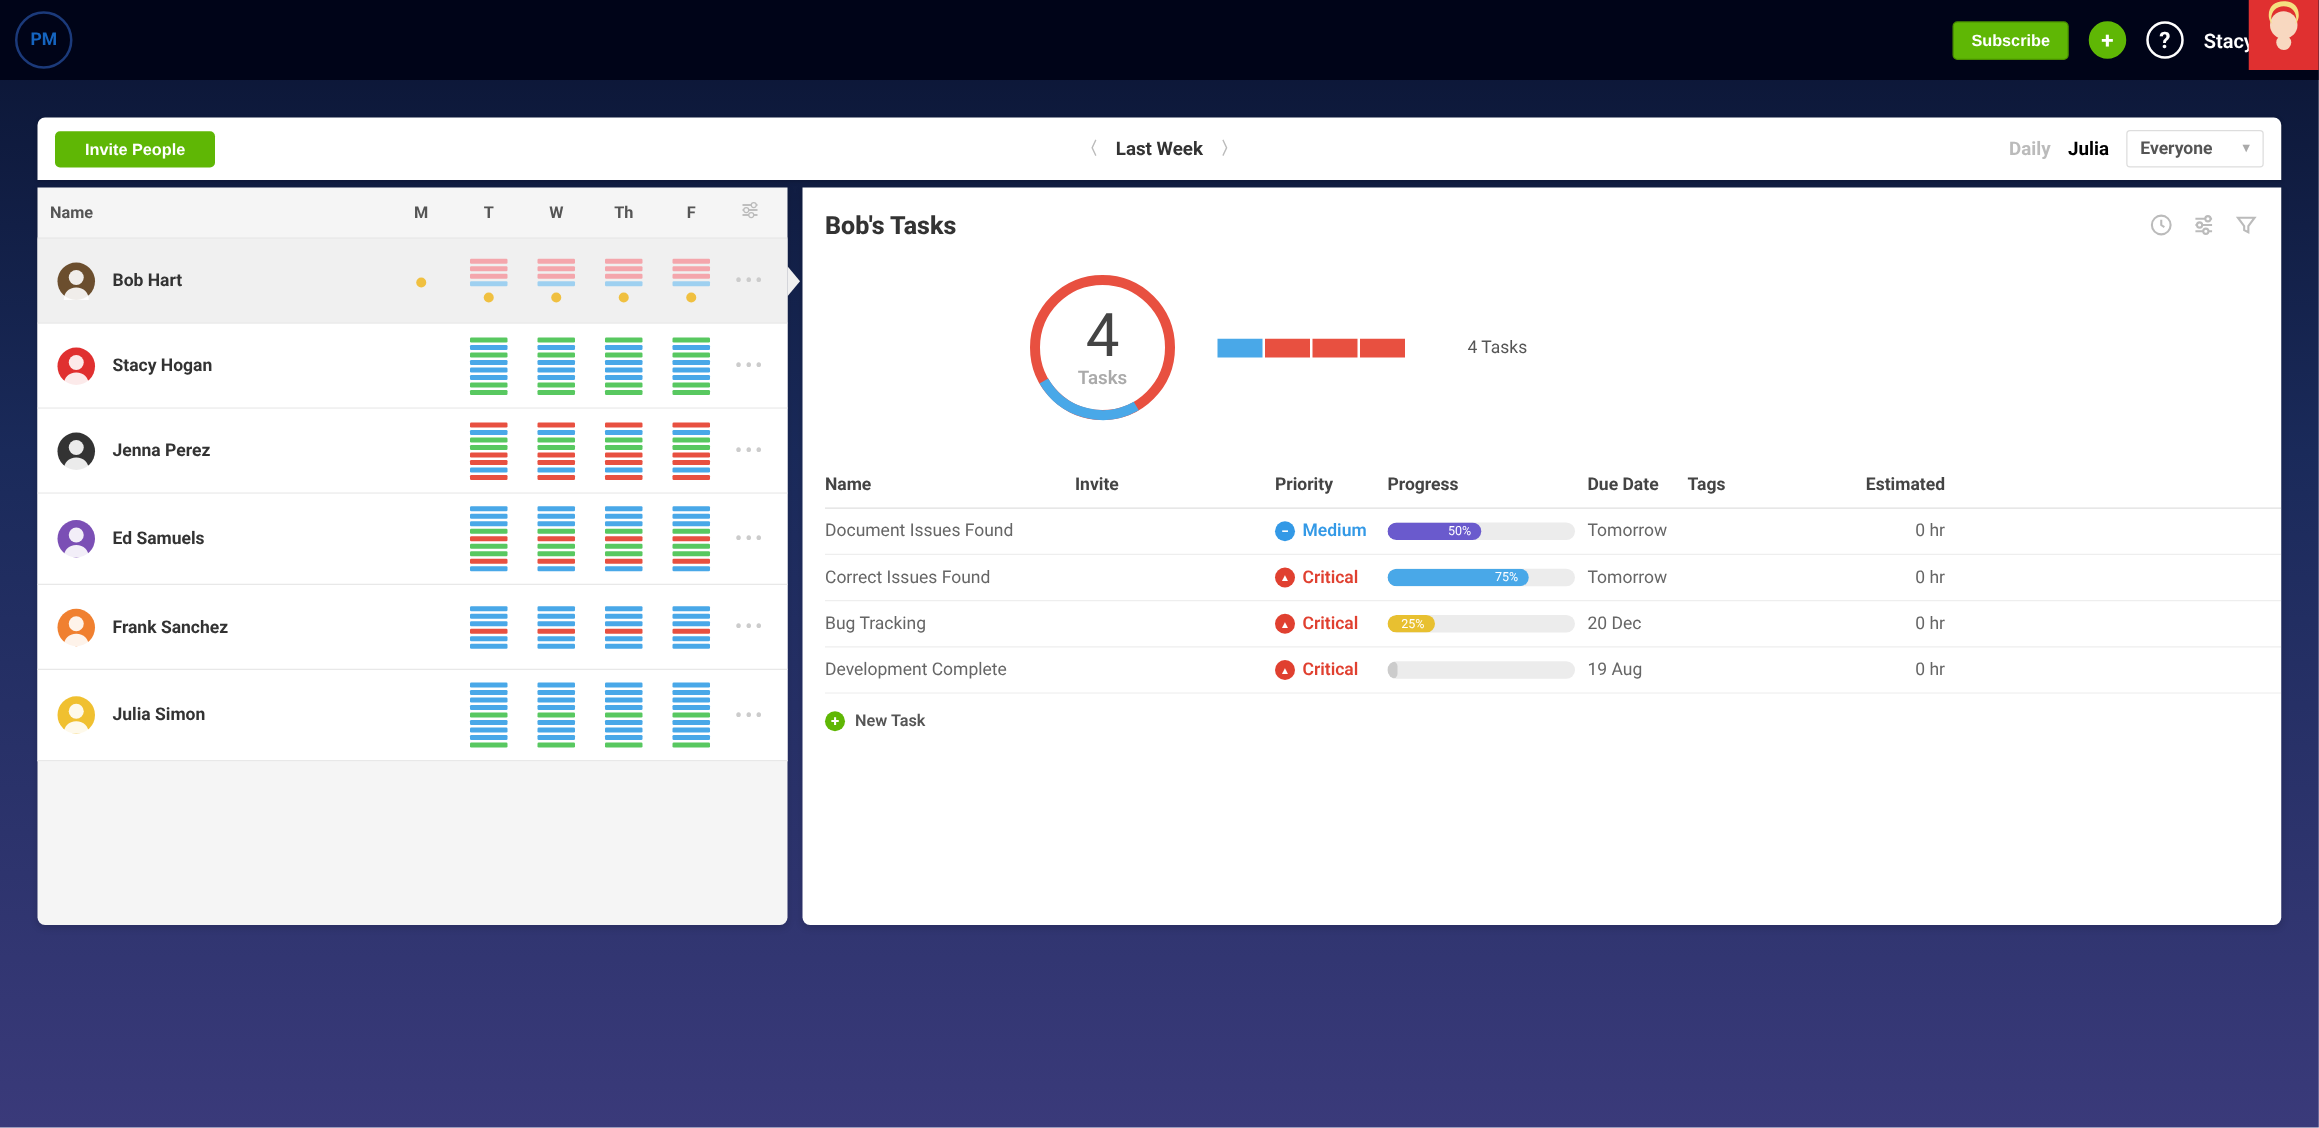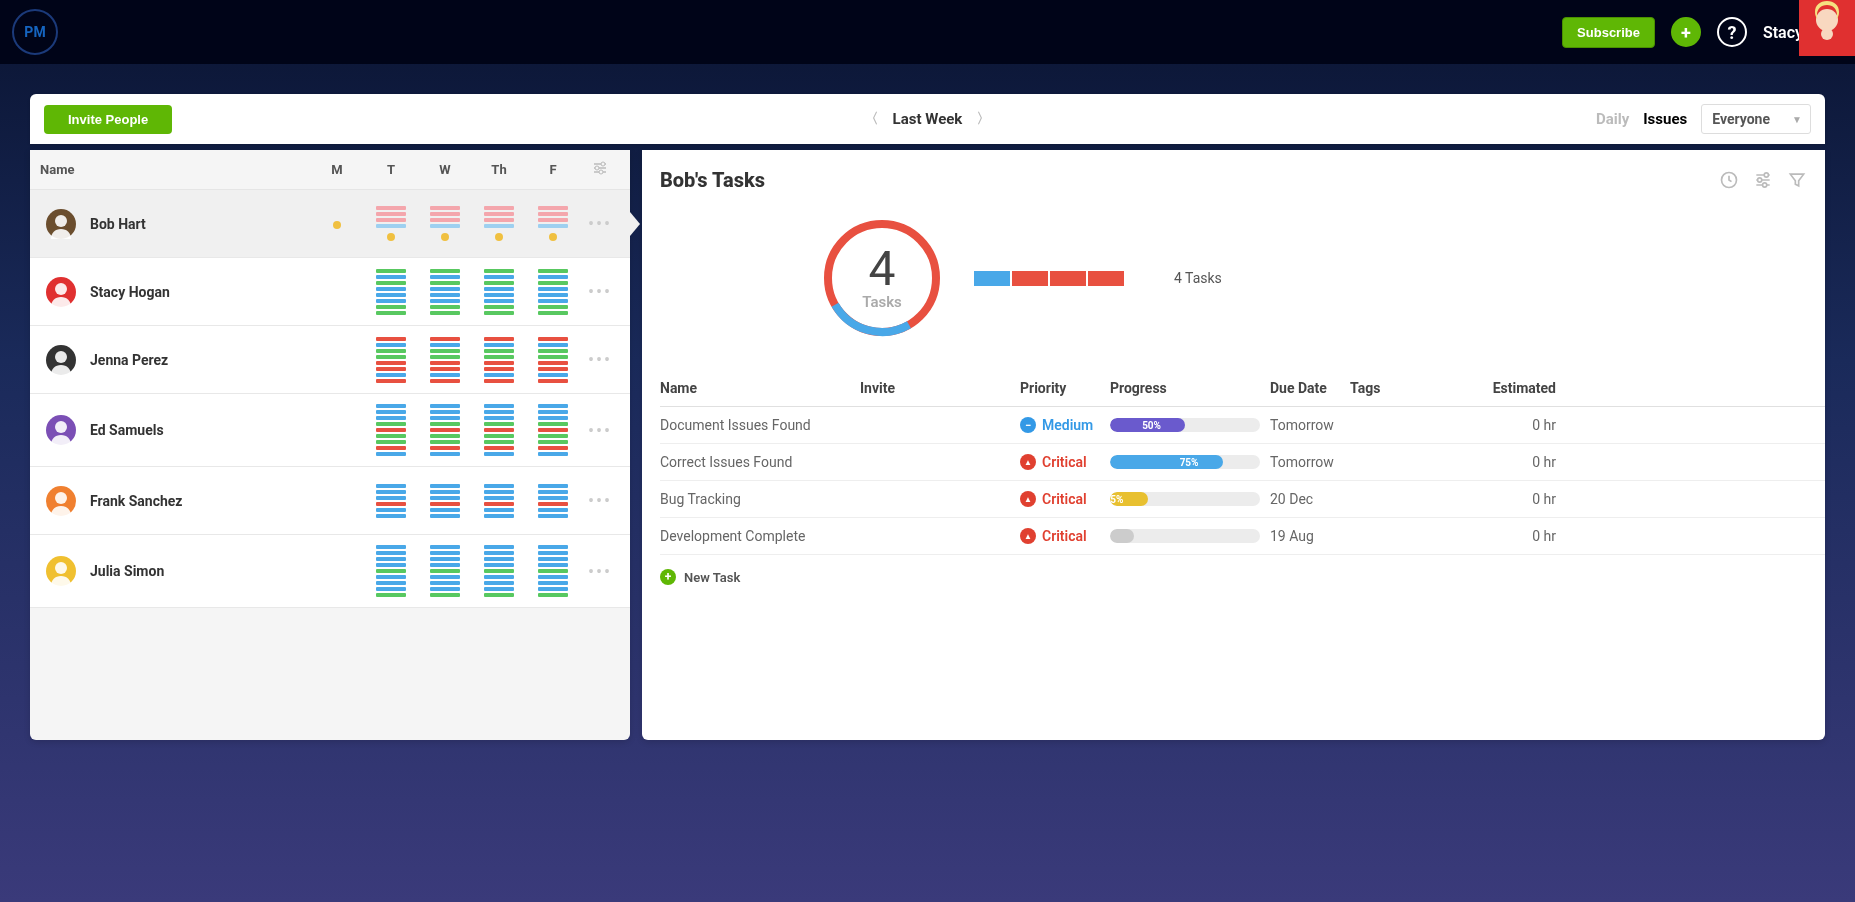--- a/index.html
+++ b/index.html
@@ -160,21 +160,21 @@
   }
   .task-header { font-weight: 700; color: #444; border-bottom: 1px solid #e0e0e0; }
   .task-row { color: #666; }
   .prio { display: flex; align-items: center; gap: 6px; }
   .prio-icon { width: 16px; height: 16px; border-radius: 50%; color: #fff; display: flex; align-items: center; justify-content: center; font-size: 11px; font-weight: 700;}
   .prio-medium .prio-icon { background: #3399e6; }
   .prio-medium .prio-text { color: #3399e6; font-weight: 600;}
   .prio-critical .prio-icon { background: #e04030; }
   .prio-critical .prio-text { color: #e04030; font-weight: 600;}
   .progress-track { width: 150px; height: 14px; background: #ececec; border-radius: 8px; position: relative; overflow: hidden;}
-  .progress-fill { height: 100%; border-radius: 8px; display: flex; align-items: center; justify-content: flex-end; padding-right: 24px; color: #fff; font-size: 10px; font-weight: 700;}
+  .progress-fill { height: 100%; border-radius: 8px; display: flex; align-items: center; justify-content: flex-end; padding-right: 8px; color: #fff; font-size: 10px; font-weight: 400;}
   .est { text-align: right; padding-right: 14px;}
 
   .new-task { display: flex; align-items: center; gap: 8px; padding: 14px 0; color: #555; font-size: 13px; font-weight: 600; cursor: pointer;}
   .plus-sm { width: 16px; height: 16px; border-radius: 50%; background: #5fb705; color: #fff; display: flex; align-items: center; justify-content: center; font-size: 12px; font-weight: 700;}
 </style>
 </head>
 <body>
 
 <div class="top-nav">
   <div class="logo">PM</div>
@@ -205,21 +205,21 @@
 
   <div class="toolbar" style="position:relative">
     <button class="invite-btn">Invite People</button>
     <div class="week-nav">
       <span class="chev">〈</span>
       <span>Last Week</span>
       <span class="chev">〉</span>
     </div>
     <div class="view-toggle">
       <span class="inactive">Daily</span>
-      <span>Issues</span>
+      <span>Julia</span>
       <div class="filter-select">
         <span>Everyone</span>
         <span style="position:absolute;right:8px;top:50%;transform:translateY(-50%);color:#aaa;font-size:10px">▼</span>
       </div>
     </div>
   </div>
 
   <div class="panels">
 
     <div class="left-panel">

